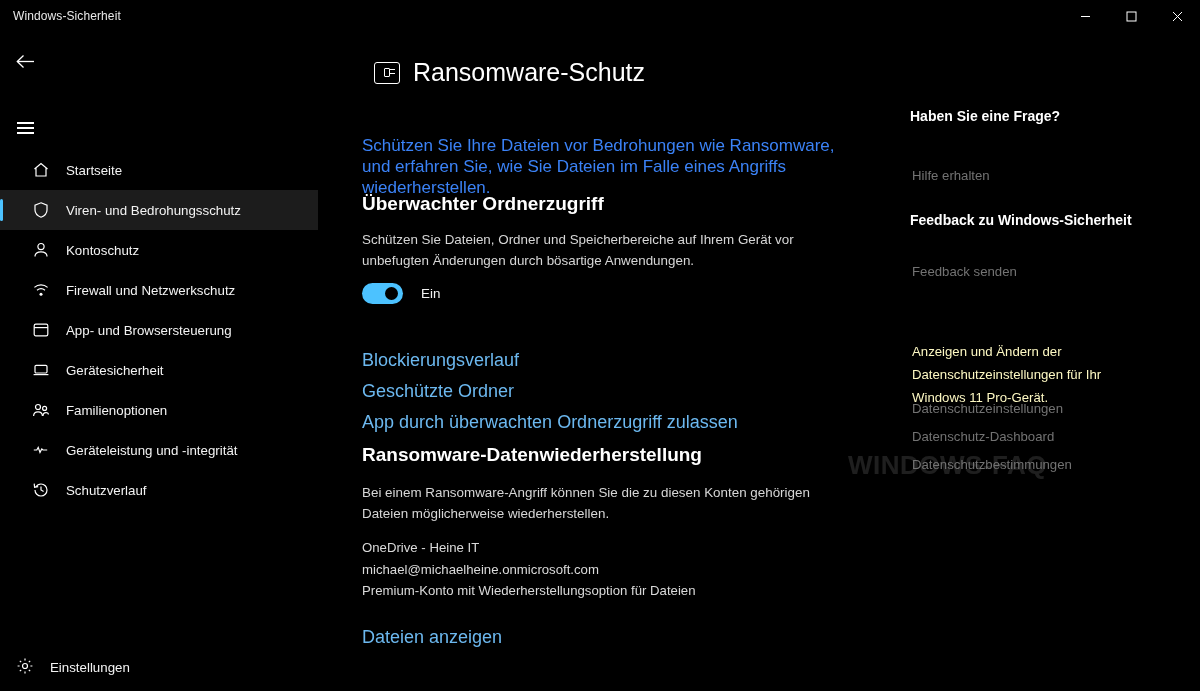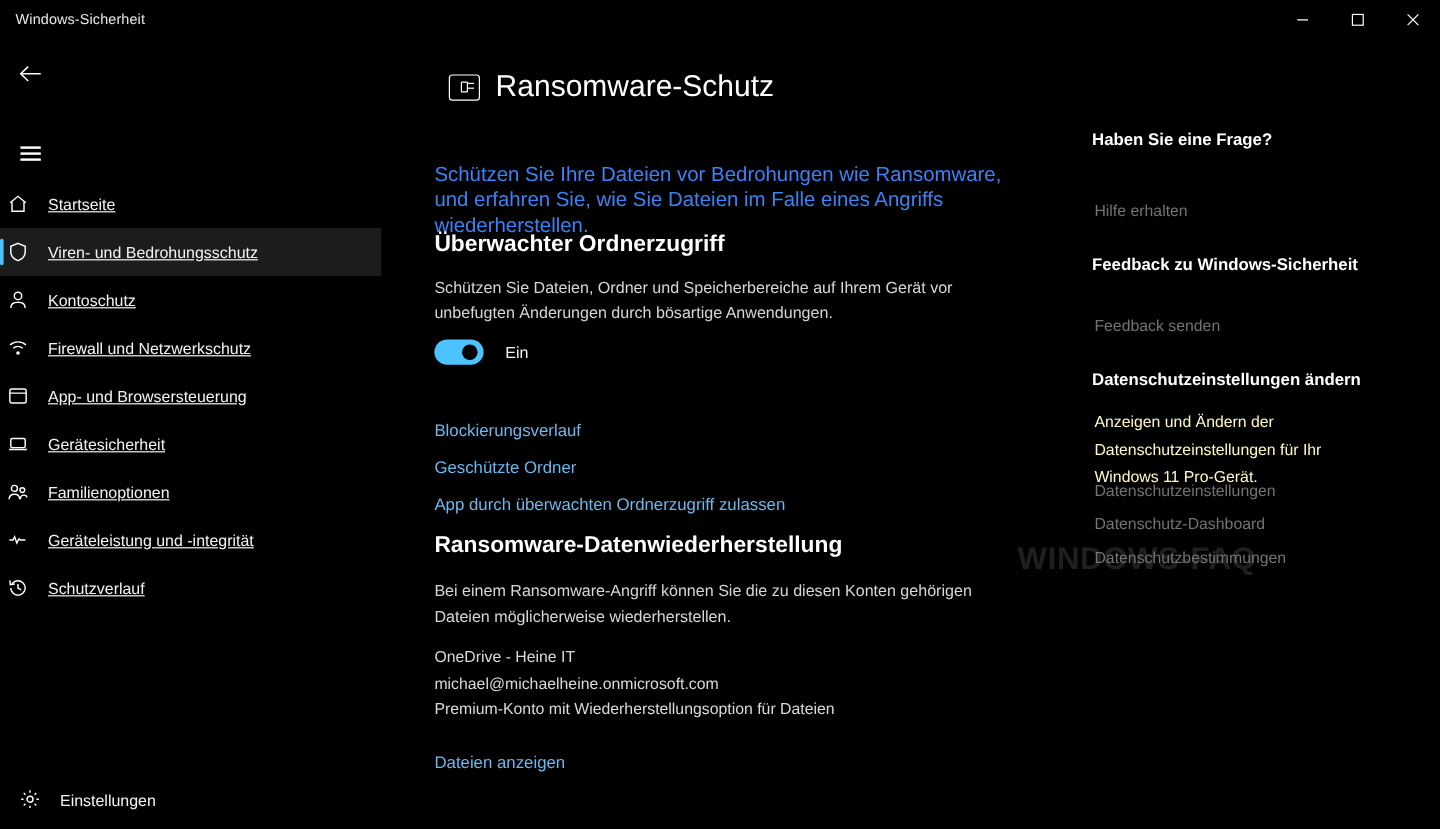--- a/index.html
+++ b/index.html
@@ -64,24 +64,23 @@
   .hamburger .bar {
     width: 17px; height: 1.6px; background: #ffffff;
     box-shadow: 0 5px 0 #ffffff, 0 -5px 0 #ffffff;
   }
 
   .navlist { position: absolute; top: 118px; left: 0; width: 318px; }
   .navitem {
     position: relative;
     height: 40px;
     display: flex; align-items: center;
-    padding-left: 6px;
+    padding-left: 32px;
     color: #f3f3f3;
     font-size: 13.3px;
-    text-decoration: underline;
   }
   .navitem.selected { background: #1c1c1c; }
   .navitem.selected::before {
     content: "";
     position: absolute; left: 0; top: 9px;
     width: 3px; height: 22px;
     background: #4cc2ff;
     border-radius: 2px;
   }
   .navitem .nicon {
@@ -168,21 +167,21 @@
     width: 13px; height: 13px; border-radius: 50%;
     background: #000000;
   }
   .toggle-label {
     margin-left: 18px;
     font-size: 13.4px; color: #f0f0f0;
   }
 
   .link {
     position: absolute; left: 44px;
-    font-size: 14px;
+    font-size: 18px;
     color: #6cb8ef;
     text-decoration: none;
     white-space: nowrap;
   }
   .link.l1 { top: 318px; }
   .link.l2 { top: 349px; }
   .link.l3 { top: 380px; }
   .link.files { top: 595px; }
 
   .account {
@@ -413,19 +412,18 @@
     <div class="watermark">WINDOWS-FAQ</div>
   </div>
 
   <div class="rightcol">
     <div class="rc-head h1">Haben Sie eine Frage?</div>
     <a class="rc-link r1" href="#">Hilfe erhalten</a>
 
     <div class="rc-head h2">Feedback zu Windows-Sicherheit</div>
     <a class="rc-link r2" href="#">Feedback senden</a>
 
-    <div class="rc-head h3">Datenschutzeinstellungen ändern</div>
     <div class="rc-text">Anzeigen und Ändern der Datenschutzeinstellungen für Ihr Windows 11 Pro-Gerät.</div>
     <a class="rc-link r3" href="#">Datenschutzeinstellungen</a>
     <a class="rc-link r4" href="#">Datenschutz-Dashboard</a>
     <a class="rc-link r5" href="#">Datenschutzbestimmungen</a>
   </div>
 </div>
 
 </body></html>

